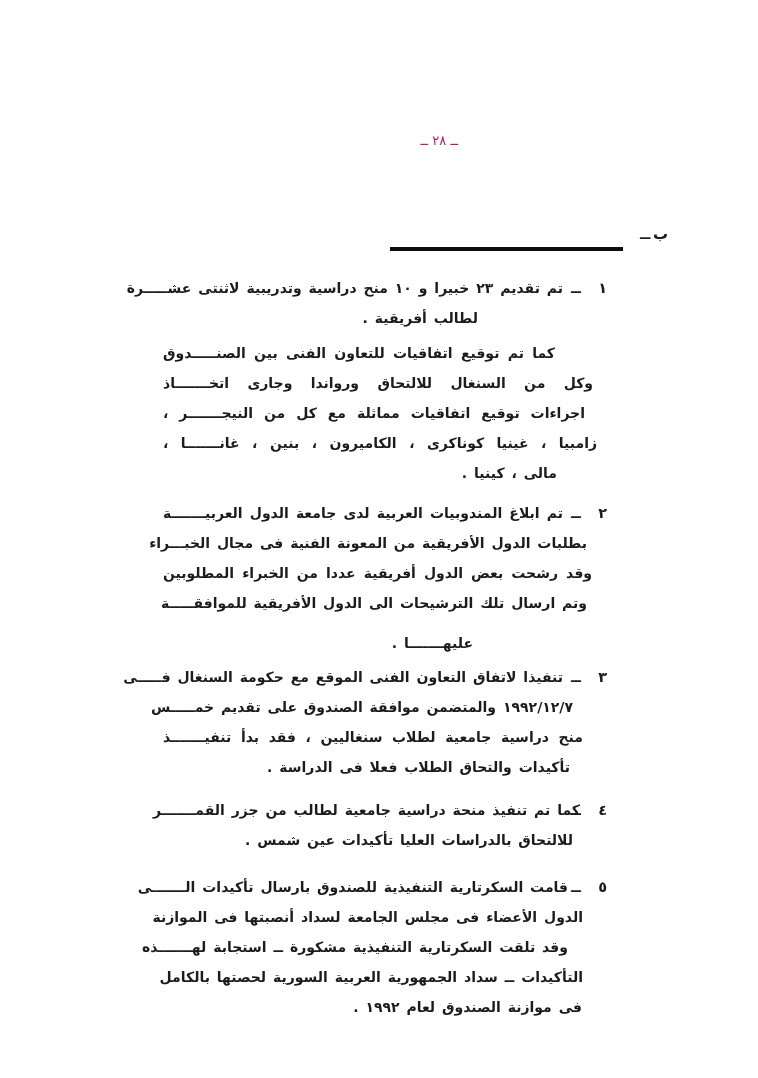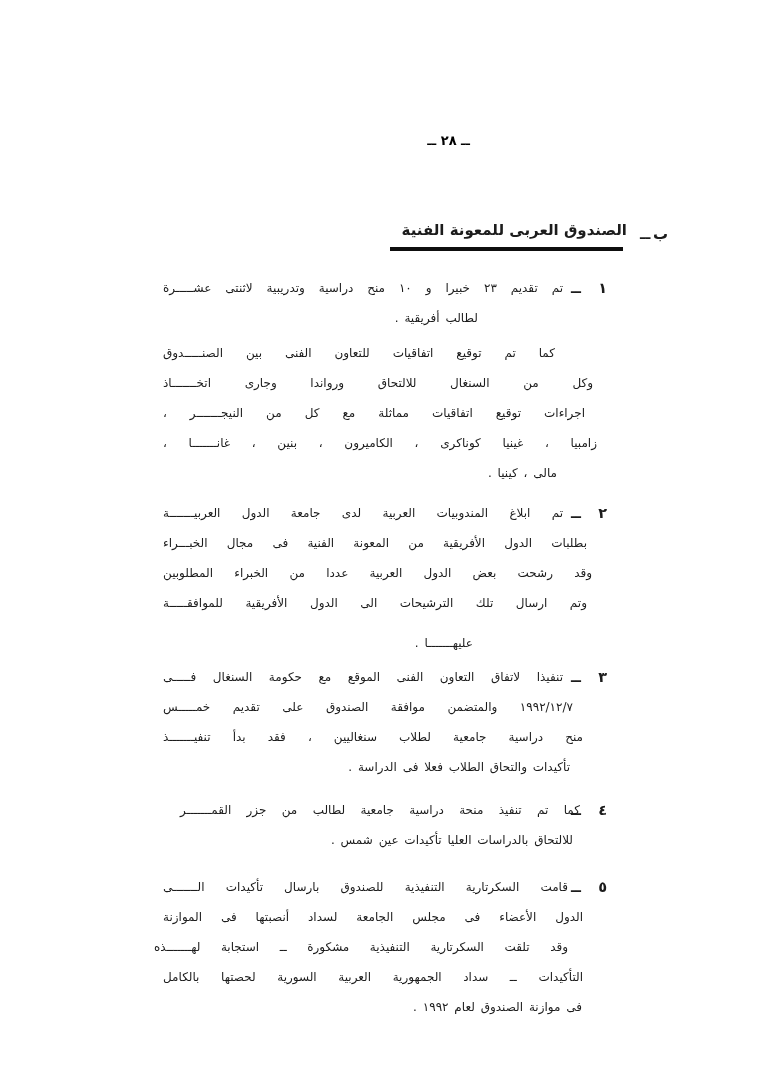--- a/index.html
+++ b/index.html
@@ -7,24 +7,24 @@
     position:relative;
     width:758px;height:1078px;
     background:#ffffff;
     overflow:hidden;
     direction:rtl;
     font-family:"DejaVu Sans", sans-serif;
     color:#1c1c1c;
   }
   .page-number{
     position:absolute;
-    top:133px;right:288px;
-    font-size:13px;font-weight:bold;
+    top:133px;right:300px;
+    font-size:13px;font-weight:normal;
     letter-spacing:1px;
-    color:#000000;
+    color:#be185d;
     white-space:nowrap;
   }
   .section-header-marker{
     position:absolute;
     top:224px;right:90px;
     width:28px;
     display:flex;justify-content:space-between;align-items:center;
     font-size:15px;font-weight:bold;
     line-height:20px;
   }
@@ -43,21 +43,21 @@
   }
   .marker{
     position:absolute;
     right:151px;width:36px;
     display:flex;justify-content:space-between;align-items:center;
     font-size:14.5px;font-weight:bold;
     line-height:20px;height:20px;
   }
   .line{
     position:absolute;
-    font-size:12px;font-weight:normal;
+    font-size:14px;font-weight:bold;
     line-height:20px;height:20px;
     white-space:nowrap;
     word-spacing:2px;
   }
   .just{
     text-align:justify;
     text-align-last:justify;
   }
 </style>
 </head>
@@ -65,21 +65,20 @@
 
 <div class="page">
 
   <div class="page-number">ــ ٢٨ ــ</div>
 
   <div class="section-header-marker">
     <span>ب</span>
     <span>ــ</span>
   </div>
 
-  <div class="section-title">الصندوق العربى للمعونة الفنية</div>
 
   <div class="title-underline"></div>
 
   <div>
       <div class="marker" style="top: 278px;">
         <span>١</span>
         <span>ــ</span>
       </div>
       <div class="line just" style="top: 278px; right: 195px; width: 400px;">تم تقديم ٢٣ خبيرا و ١٠ منح دراسية وتدريبية لاثنتى عشـــــرة</div>
       <div class="line" style="top: 308px; right: 280px;">لطالب أفريقية .</div>
@@ -87,21 +86,21 @@
       <div class="line just" style="top: 373px; right: 165px; width: 430px;">وكل من السنغال للالتحاق ورواندا وجارى اتخـــــــاذ</div>
       <div class="line just" style="top: 403px; right: 173px; width: 422px;">اجراءات توقيع اتفاقيات مماثلة مع كل من النيجـــــــر ،</div>
       <div class="line just" style="top: 433px; right: 161px; width: 434px;">زامبيا ، غينيا كوناكرى ، الكاميرون ، بنين ، غانـــــــا ،</div>
       <div class="line" style="top: 463px; right: 201px;">مالى ، كينيا .</div>
       <div class="marker" style="top: 503px;">
         <span>٢</span>
         <span>ــ</span>
       </div>
       <div class="line just" style="top: 503px; right: 195px; width: 400px;">تم ابلاغ المندوبيات العربية لدى جامعة الدول العربيـــــــة</div>
       <div class="line just" style="top: 533px; right: 171px; width: 424px;">بطلبات الدول الأفريقية من المعونة الفنية فى مجال الخبـــراء</div>
-      <div class="line just" style="top: 563px; right: 166px; width: 429px;">وقد رشحت بعض الدول العربية عددا من الخبراء المطلوبين</div>
+      <div class="line just" style="top: 563px; right: 166px; width: 429px;">وقد رشحت بعض الدول أفريقية عددا من الخبراء المطلوبين</div>
       <div class="line just" style="top: 593px; right: 171px; width: 424px;">وتم ارسال تلك الترشيحات الى الدول الأفريقية للموافقـــــة</div>
       <div class="line" style="top: 623px; right: 285px; margin-top: 10px;">عليهـــــــا .</div>
       <div class="marker" style="top: 667px;">
         <span>٣</span>
         <span>ــ</span>
       </div>
       <div class="line just" style="top: 667px; right: 195px; width: 400px;">تنفيذا لاتفاق التعاون الفنى الموقع مع حكومة السنغال فـــــى</div>
       <div class="line just" style="top: 697px; right: 185px; width: 410px;">١٩٩٢/١٢/٧ والمتضمن موافقة الصندوق على تقديم خمـــــس</div>
       <div class="line just" style="top: 727px; right: 175px; width: 420px;">منح دراسية جامعية لطلاب سنغاليين ، فقد بدأ تنفيـــــــذ</div>
       <div class="line" style="top: 757px; right: 188px;">تأكيدات والتحاق الطلاب فعلا فى الدراسة .</div>

